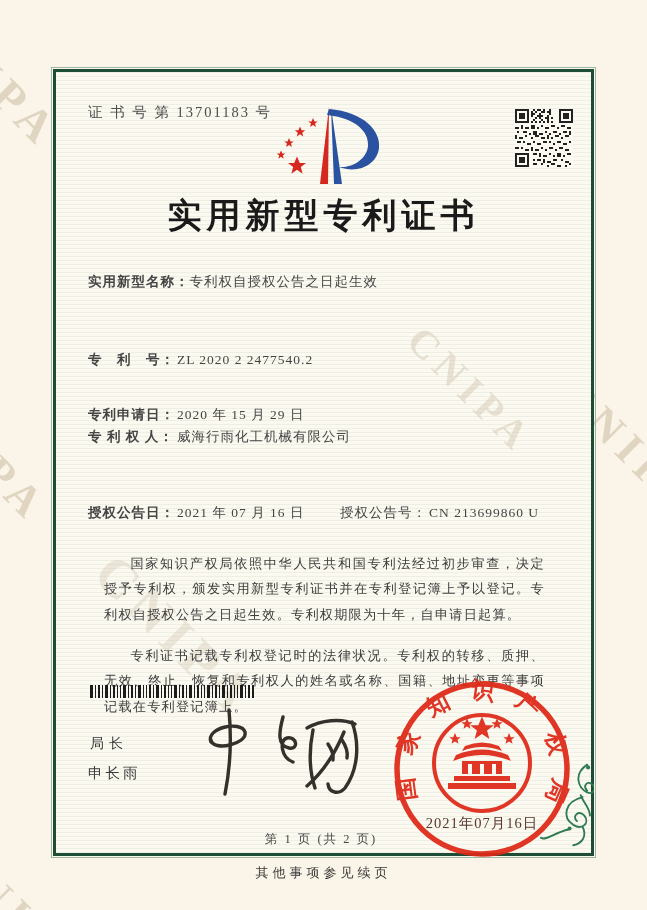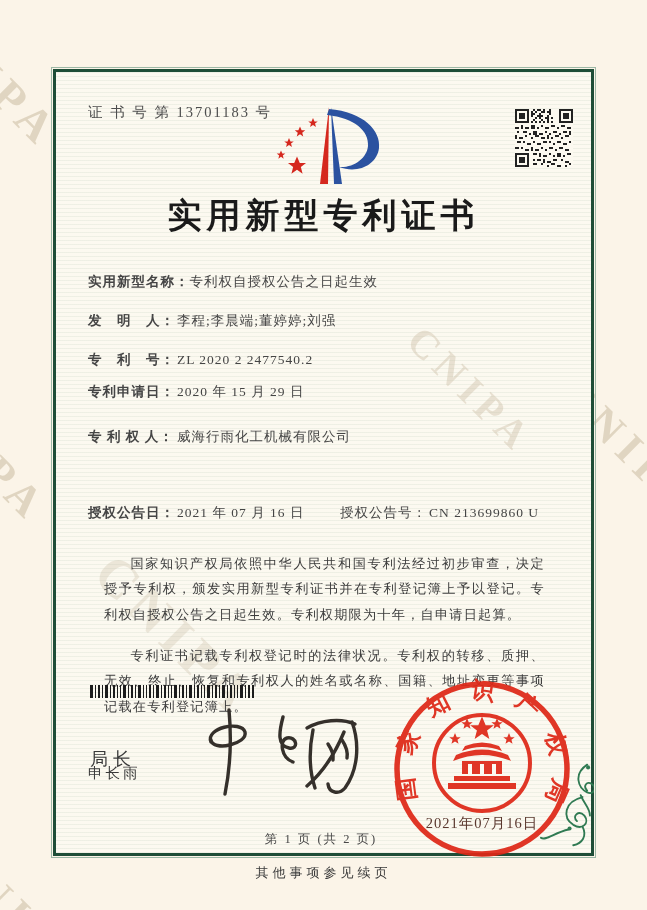--- a/index.html
+++ b/index.html
@@ -19,28 +19,28 @@
   .cert{position:relative;width:100%;height:100%;box-sizing:border-box;border:3px solid #1e4d37;background:#fcf9f0;
         background-image:repeating-linear-gradient(0deg, rgba(167,190,170,0.16) 0px, rgba(167,190,170,0.16) 1px, transparent 1px, transparent 4px);}
   .cert-no{position:absolute;left:32px;top:31px;font-size:14.5px;letter-spacing:2px;color:#4d4d4d;}
   .logo{position:absolute;left:212px;top:32px;}
   .qr{position:absolute;left:459px;top:37px;}
   .title{position:absolute;left:0;right:0;top:121px;margin:0;text-align:center;font-size:34px;font-weight:bold;color:#1a1a1a;letter-spacing:5px;}
   
   .row{position:absolute;left:32px;right:26px;display:flex;font-size:13.5px;color:#454545;letter-spacing:1px;line-height:22px;}
   .row .lbl{flex:0 0 89px;white-space:nowrap;font-weight:bold;}
   .row .val{flex:1;}
-  .r1{top:199px}.r2{top:238px}.r3{top:277px}.r4{top:309px}.r5{top:354px}.r6{top:389px}.r7{top:430px}
+  .r1{top:199px}.r2{top:238px}.r3{top:277px}.r4{top:332px}.r5{top:354px}.r6{top:389px}.r7{top:430px}
   .r7 .val1{flex:0 0 163px;}
   .r7 .lbl2{flex:0 0 89px;white-space:nowrap;}
   
   .paras{position:absolute;left:32px;right:30px;top:463px;font-size:13.2px;line-height:1.92;color:#3c3c3c;letter-spacing:1.2px;text-align:justify;}
   .paras p{margin:16px;text-indent:2em;}
   .barcode{position:absolute;left:34px;top:613px;}
-  .signer-title{position:absolute;left:34px;top:663px;font-size:18px;letter-spacing:5px;color:#3a3a3a;margin-top:12px;}
+  .signer-title{position:absolute;left:34px;top:663px;font-size:14px;letter-spacing:5px;color:#3a3a3a;}
   .signer-name{position:absolute;left:32px;top:692px;font-size:14.5px;letter-spacing:3px;color:#3a3a3a;}
   .signature{position:absolute;left:134px;top:630px;}
   .seal{position:absolute;left:334px;top:605px;opacity:0.93;}
   .ornament{position:absolute;left:478px;top:688px;}
   .page-info{position:absolute;left:0;right:5px;top:759px;text-align:center;font-size:12.5px;letter-spacing:2px;color:#474747;}
   .continuation{position:absolute;left:0;right:0;top:864px;text-align:center;font-size:13px;letter-spacing:4px;color:#3b3b3b;}
 </style>
 </head>
 <body>
 
@@ -83,24 +83,20 @@
           <path d="M0 9h2v1h-2z M3 8h1v2h-1z M5 9h2v1h-2z M8 8h2v2h-2z M11 9h1v1h-1z M13 8h1v1h-1z M15 9h2v1h-2z M18 8h2v1h-2z M21 9h1v1h-1z M23 8h2v1h-2z M26 9h2v1h-2z M1 11h1v1h-1z M4 11h2v1h-2z M7 12h1v1h-1z M9 11h2v2h-2z M12 12h2v1h-2z M15 11h1v1h-1z M17 12h1v1h-1z M19 11h2v1h-2z M22 12h1v1h-1z M24 11h2v1h-2z M27 11h1v2h-1z M0 13h1v2h-1z M2 14h2v1h-2z M5 13h1v1h-1z M8 14h1v1h-1z M10 13h2v1h-2z M13 14h2v1h-2z M16 13h1v2h-1z M18 14h1v1h-1z M20 13h2v1h-2z M23 14h1v1h-1z M25 13h2v1h-2z M1 16h2v1h-2z M4 16h1v1h-1z M6 17h2v1h-2z M9 16h1v1h-1z M11 17h2v1h-2z M14 16h2v1h-2z M17 16h1v1h-1z M19 17h1v1h-1z M21 16h2v1h-2z M24 17h2v1h-2z M27 16h1v1h-1z M0 19h2v1h-2z M3 19h1v1h-1z M5 20h2v1h-2z M8 19h1v2h-1z M10 20h2v1h-2z M13 19h1v1h-1z M15 20h1v1h-1z M17 19h2v1h-2z M20 20h1v1h-1z M22 19h2v1h-2z M25 20h2v1h-2z"></path>
           <path d="M9 22h2v1h-2z M12 22h1v2h-1z M14 23h2v1h-2z M17 22h1v1h-1z M19 23h1v1h-1z M21 22h2v2h-2z M24 23h1v1h-1z M26 22h2v1h-2z M9 25h1v1h-1z M11 25h2v1h-2z M14 25h1v2h-1z M16 26h2v1h-2z M19 25h2v1h-2z M23 25h1v1h-1z M25 26h2v1h-2z M9 27h2v1h-2z M13 27h1v1h-1z M16 28h1v1h-1z M18 27h2v1h-2z M21 28h2v1h-2z M25 28h1v1h-1z M27 27h1v1h-1z"></path>
         </g>
       </svg>
 
       <h1 class="title">实用新型专利证书</h1>
 
       <div class="row r1">
         <span class="lbl">实用新型名称：</span>
         <span class="val">专利权自授权公告之日起生效</span>
-      </div>
-      <div class="row r2">
-        <span class="lbl">发　明　人：</span>
-        <span class="val">李程;李晨端;董婷婷;刘强</span>
       </div>
       <div class="row r3">
         <span class="lbl">专　利　号：</span>
         <span class="val">ZL 2020 2 2477540.2</span>
       </div>
       <div class="row r4">
         <span class="lbl">专利申请日：</span>
         <span class="val">2020 年 15 月 29 日</span>
       </div>
       <div class="row r5">

